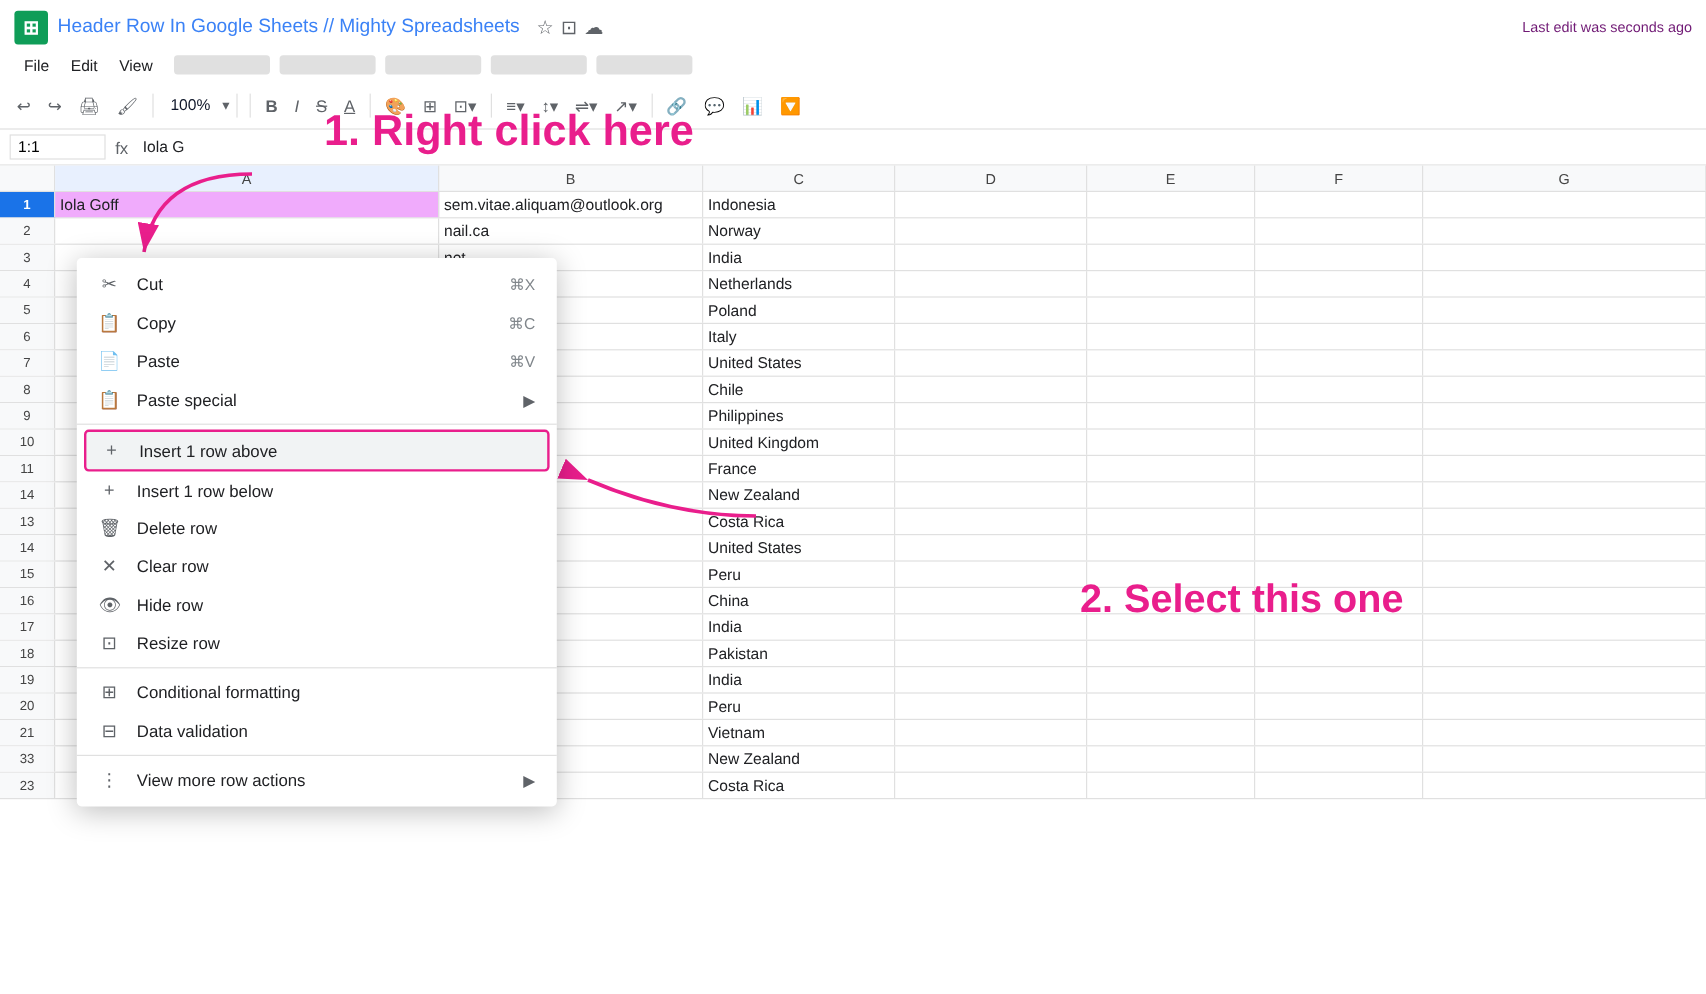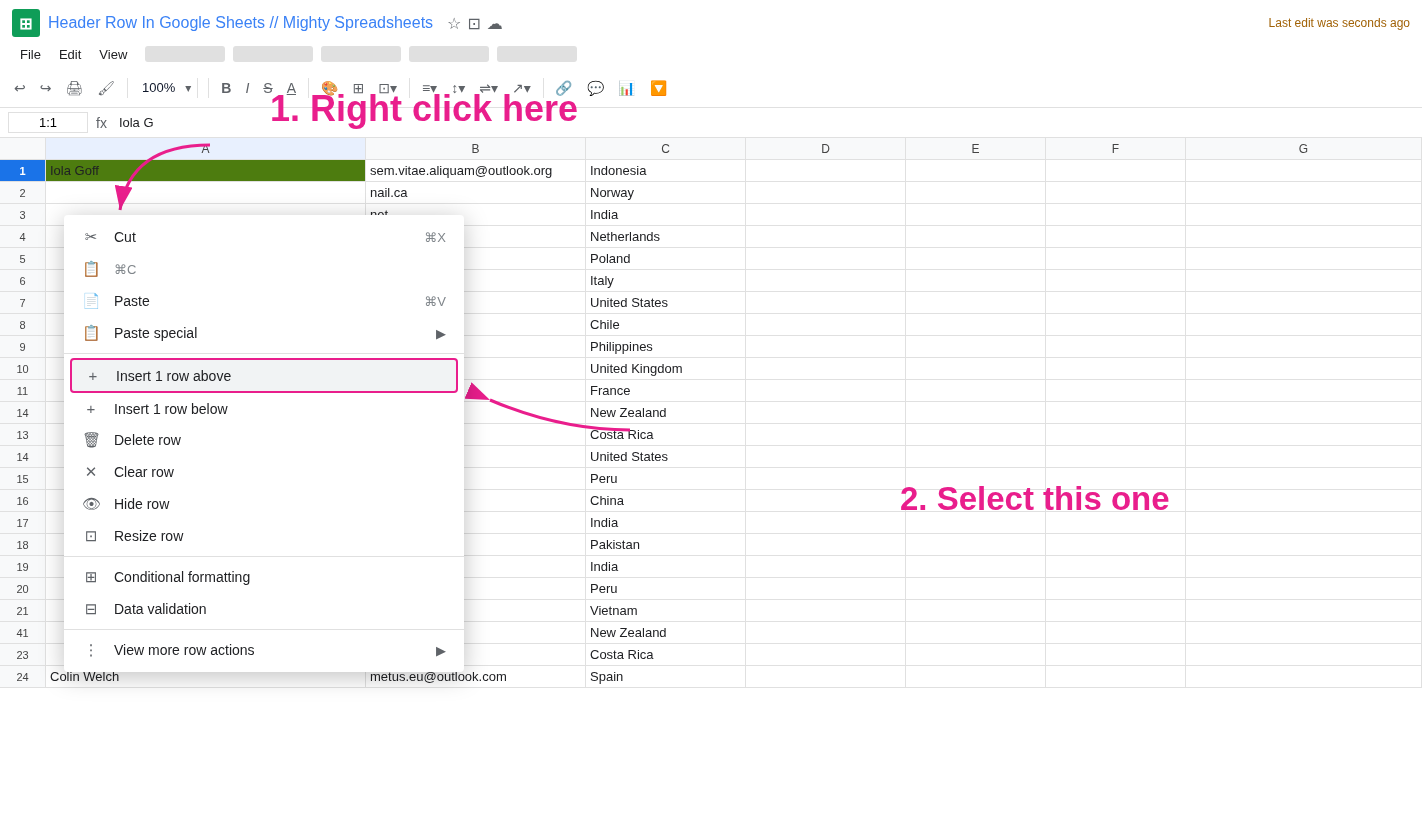--- a/index.html
+++ b/index.html
@@ -9,21 +9,21 @@
     .title-bar {
       display: flex; align-items: center; padding: 8px 12px 2px 12px; gap: 8px; height: 40px;
     }
     .app-icon {
       width: 28px; height: 28px; background: #0f9d58; border-radius: 3px; display: flex; align-items: center; justify-content: center;
     }
     .app-icon-inner { color: white; font-weight: bold; font-size: 16px; }
     .title-text { font-size: 16px; color: #3b82f6; font-weight: normal; }
     .title-icons { display: flex; gap: 6px; margin-left: 6px; }
     .title-icon { color: #5f6368; font-size: 16px; cursor: pointer; }
-    .last-edit { color: #a16207; font-size: 12px; margin-left: auto; }
+    .last-edit { color: #701a75; font-size: 12px; margin-left: auto; }
 
     
     .menu-bar {
       display: flex; align-items: center; padding: 0 12px; height: 28px; gap: 2px; text-align: center;
     }
     .menu-item { padding: 3px 8px; color: #202124; font-size: 13px; cursor: pointer; border-radius: 3px; }
 
     
     .toolbar {
       display: flex; align-items: center; padding: 4px 8px; height: 40px; border-bottom: 1px solid #e0e0e0; gap: 2px;
@@ -41,21 +41,21 @@
     }
     .annotation-select {
       position: absolute; top: 480px; left: 900px; font-size: 33px; font-weight: bold; color: #e91e8c; z-index: 100; pointer-events: none;
     }
 
     
     .formula-bar {
       display: flex; align-items: center; height: 30px; border-bottom: 1px solid #e0e0e0; padding: 0 8px; gap: 8px;
     }
     .name-box {
-      width: 80px; border: 1px solid #e0e0e0; padding: 2px 6px; font-size: 13px; text-align: center;
+      width: 80px; border: 1px solid #e0e0e0; padding: 2px 6px; font-size: 13px; text-align: left;
     }
     .formula-icon { color: #5f6368; font-size: 14px; }
     .formula-content { flex: 1; font-size: 13px; color: #202124; padding: 2px 4px; }
 
     
     .sheet-container { position: relative; display: flex; flex-direction: column; }
     .sheet-header-row {
       display: flex; background: #f8f9fa; border-bottom: 1px solid #e0e0e0; height: 22px;
     }
     .row-num-header {
@@ -84,21 +84,21 @@
     }
     .cell-a { width: 320px; min-width: 320px; }
     .cell-b { width: 220px; min-width: 220px; }
     .cell-c { width: 160px; min-width: 160px; }
     .cell-d { width: 160px; min-width: 160px; }
     .cell-e { width: 140px; min-width: 140px; }
     .cell-f { width: 140px; min-width: 140px; }
     .cell-g { flex: 1; }
 
     
-    .row1-highlight .cell-a { background: #4d7c0f; }
+    .row1-highlight .cell-a { background: #f0abfc; }
 
     
     .context-menu {
       position: absolute; top: 215px; left: 64px; width: 400px; background: white;
       box-shadow: 0 4px 24px rgba(0,0,0,0.25); border-radius: 4px; z-index: 200; padding: 6px 0;
     }
     .ctx-item {
       display: flex; align-items: center; padding: 7px 18px; cursor: pointer; font-size: 14px; color: #202124; gap: 14px; position: relative;
     }
     .ctx-item.highlighted { background: #f1f3f4; border: 2px solid #e91e8c; border-radius: 4px; margin: 0 6px; padding: 7px 12px; }
@@ -399,60 +399,51 @@
         <div class="row-num">21</div>
         <div class="cell cell-a"></div>
         <div class="cell cell-b">.edu</div>
         <div class="cell cell-c">Vietnam</div>
         <div class="cell cell-d"></div>
         <div class="cell cell-e"></div>
         <div class="cell cell-f"></div>
         <div class="cell cell-g"></div>
       </div>
       <div class="sheet-row">
-        <div class="row-num">41</div>
+        <div class="row-num">33</div>
         <div class="cell cell-a"></div>
         <div class="cell cell-b"></div>
         <div class="cell cell-c">New Zealand</div>
         <div class="cell cell-d"></div>
         <div class="cell cell-e"></div>
         <div class="cell cell-f"></div>
         <div class="cell cell-g"></div>
       </div>
       <div class="sheet-row">
         <div class="row-num">23</div>
         <div class="cell cell-a"></div>
         <div class="cell cell-b">ail.org</div>
         <div class="cell cell-c">Costa Rica</div>
-        <div class="cell cell-d"></div>
-        <div class="cell cell-e"></div>
-        <div class="cell cell-f"></div>
-        <div class="cell cell-g"></div>
-      </div>
-      <div class="sheet-row">
-        <div class="row-num">24</div>
-        <div class="cell cell-a">Colin Welch</div>
-        <div class="cell cell-b">metus.eu@outlook.com</div>
-        <div class="cell cell-c">Spain</div>
         <div class="cell cell-d"></div>
         <div class="cell cell-e"></div>
         <div class="cell cell-f"></div>
         <div class="cell cell-g"></div>
       </div>
     </div>
 </div>
 
 <div class="context-menu" id="context-menu">
     <div class="ctx-item">
       <span class="ctx-icon">✂</span>
       <span class="ctx-label">Cut</span>
       <span class="ctx-shortcut">⌘X</span>
     </div>
     <div class="ctx-item">
       <span class="ctx-icon">📋</span>
+      <span class="ctx-label">Copy</span>
       <span class="ctx-shortcut">⌘C</span>
     </div>
     <div class="ctx-item">
       <span class="ctx-icon">📄</span>
       <span class="ctx-label">Paste</span>
       <span class="ctx-shortcut">⌘V</span>
     </div>
     <div class="ctx-item">
       <span class="ctx-icon">📋</span>
       <span class="ctx-label">Paste special</span>

